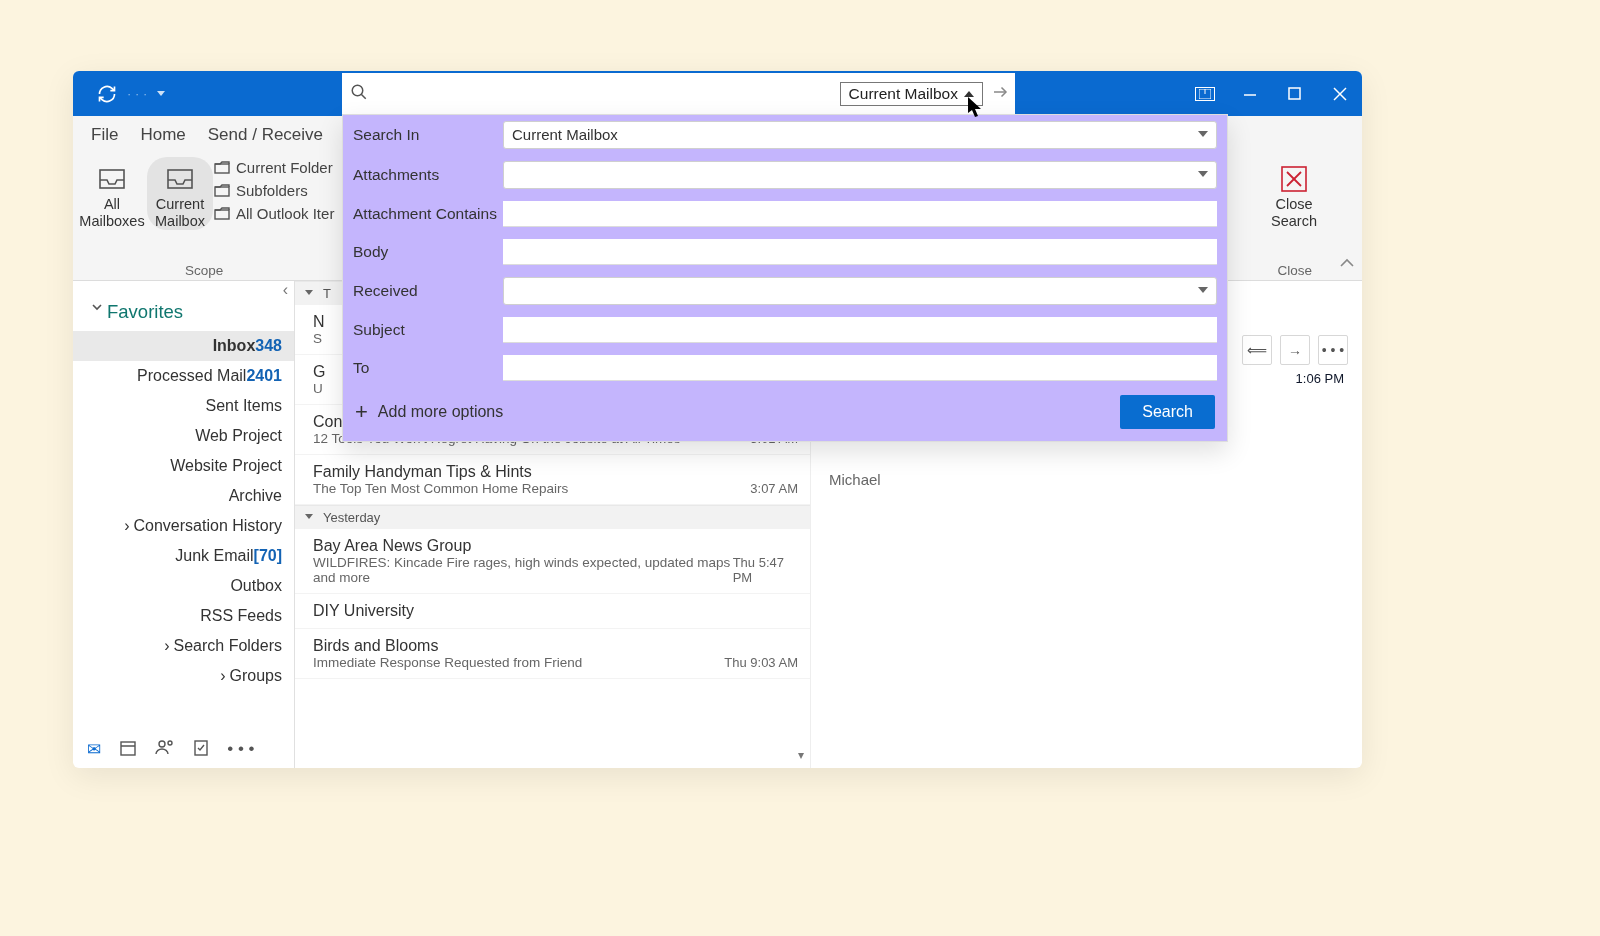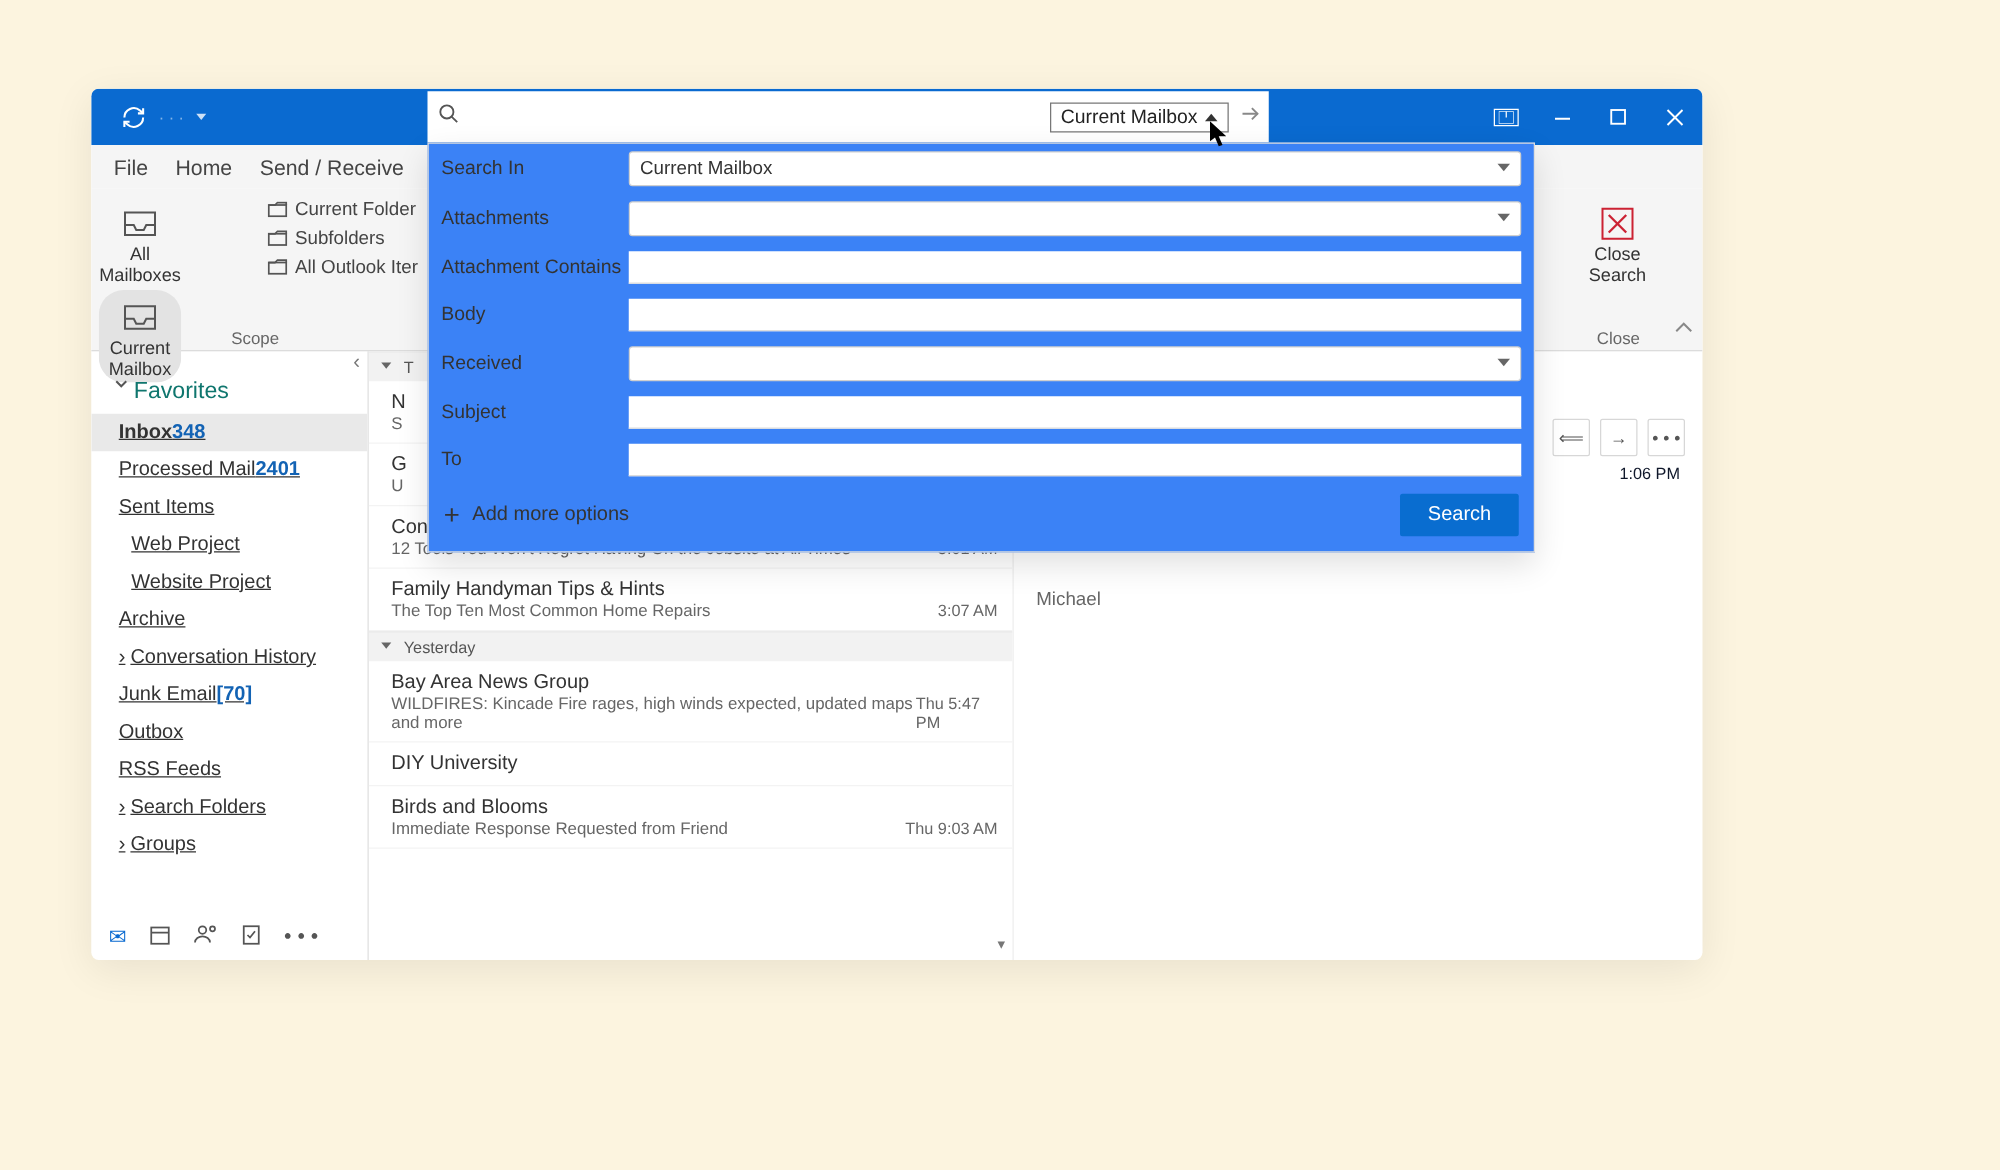--- a/index.html
+++ b/index.html
@@ -13,36 +13,36 @@
   .tr-btn { width:45px; height:45px; display:flex;align-items:center;justify-content:center; color:#fff;}
   .searchbar { position:absolute; left:269px; top:2px; width:673px; height:41px; background:#fff; display:flex; align-items:center; padding:0 6px 0 8px; }
   .searchbar .mag { margin-right:6px;}
   .searchbar input.stxt { border:none; flex:1; font-size:16px; outline:none;}
   .scope-pill { border:1px solid #777; padding:2px 8px; font-size:15.5px; color:#222; display:flex; align-items:center; gap:6px; }
   .scope-pill .chev { width:0;height:0;border-left:5px solid transparent;border-right:5px solid transparent;border-bottom:6px solid #333; }
   .go-arrow { margin-left:8px; color:#888; }
 
   .menubar { height:35px; display:flex; align-items:center; gap:22px; padding:2px 18px 0 18px; font-size:17px; color:#444; background:#f5f5f5;}
   .ribbon { height:130px; background:#f5f5f5; border-bottom:1px solid #dcdcdc; position:relative;}
-  .rib-group { position:absolute; top:6px; display:flex; gap:2px;flex-direction:column;}
+  .rib-group { position:absolute; top:6px; display:flex; gap:2px;}
   .bigbtn { width:66px; display:flex; flex-direction:column; align-items:center; justify-content:flex-start; font-size:14.5px; color:#333; text-align:center; line-height:1.15; padding-top:4px; border:1px solid transparent;}
   .bigbtn .icon { height:34px; display:flex;align-items:center;justify-content:center;}
   .bigbtn.active { background:#e3e3e3;border-radius:20px; }
   .smallbtns { position:absolute; left:141px; top:8px; display:flex; flex-direction:column; gap:6px; font-size:15px; color:#444;}
   .smallbtns div{display:flex;align-items:center;gap:6px;}
   .group-label{ position:absolute; bottom:2px; font-size:13.5px; color:#666;}
   .rib-close { position:absolute; right:38px; top:6px; display:flex; gap:6px;}
   .close-x svg rect{fill:none;}
   .rib-collapse{position:absolute;right:8px;bottom:8px;color:#888;}
 
   .body { position:absolute; top:210px; left:0; right:0; bottom:0; display:flex; }
   .nav { width:222px; border-right:1px solid #e0e0e0; position:relative; overflow:hidden;}
   .nav .collapse-l { position:absolute; right:6px; top:0; color:#777; font-size:16px;}
   .fav-head { font-size:18.5px; color:#0f766e; padding:20px 0 8px 18px; display:flex; gap:4px;}
-  .nav-item { display:flex; align-items:center; justify-content:flex-start; padding:6px 12px 6px 22px; font-size:16px; color:#333;text-decoration:underline;}
+  .nav-item { display:flex; align-items:center; justify-content:flex-end; padding:6px 12px 6px 22px; font-size:16px; color:#333;}
   .nav-item .cnt { color:#1363b4; font-weight:600;}
   .nav-item.sub { padding-left:32px;}
   .nav-item.strong{ font-weight:700;}
   .nav-item.sel { background:#e9e9e9; }
   .nav-item .lbl{display:flex;align-items:center;gap:4px;}
   .nav-bottom { position:absolute; bottom:6px; left:0; display:flex; gap:18px; padding-left:14px;}
   .nav-bottom span{color:#555;font-size:17px;}
 
   .list { flex:1; border-right:1px solid #eee; max-width:560px; overflow:hidden; position:relative;}
   .grp-head{ background:#f2f2f2; padding:4px 8px 4px 28px; font-size:13px; color:#555; position:relative; border-top:1px solid #e8e8e8;}
@@ -54,21 +54,21 @@
   .msg .time{ font-size:13px; color:#666;}
   .scrollbar-dn{position:absolute;right:6px;bottom:6px;color:#777;font-size:12px;}
 
   .reading { flex:1; padding:12px 18px; position:relative;}
   .reading .name{ color:#666; font-size:15px; }
   .read-tools{ position:absolute; right:14px; top:54px; display:flex; gap:8px; align-items:center;}
   .read-tools .btn{ border:1px solid #d7d7d7; width:30px; height:30px; display:flex;align-items:center;justify-content:center; font-size:14px; color:#555; border-radius:2px;}
   .read-time{ position:absolute; right:18px; top:90px; font-size:13px; color:#0f172a;}
 
   
-  .adv { position:absolute; left:269px; top:43px; width:886px; background:#3b82f6; border:1px solid #ddd; box-shadow:0 10px 24px rgba(0,0,0,.12);}
+  .adv { position:absolute; left:269px; top:43px; width:886px; background:#c4b5fd; border:1px solid #ddd; box-shadow:0 10px 24px rgba(0,0,0,.12);}
   .adv-row { display:flex; align-items:center; padding:6px 10px; }
   .adv-row label{ width:150px; font-size:15.5px; color:#333; }
   .adv-row .field { flex:1; border:1px solid #cfcfcf; height:28px; border-radius:3px; position:relative; background:#fff;}
   .adv-row .field.line { border:none; border-bottom:1px solid #dcdcdc; border-radius:0; height:26px;}
   .adv-row .field .val{ padding:4px 8px; font-size:15px; color:#333;}
   .adv-row .field .dd{position:absolute;right:8px;top:9px;width:0;height:0;border-left:5px solid transparent;border-right:5px solid transparent;border-top:6px solid #666;}
   .adv-foot{ display:flex; justify-content:space-between; align-items:center; padding:8px 12px 12px 12px;}
   .add-more{ display:flex; align-items:center; gap:10px; font-size:16px; color:#333;}
   .search-btn{ background:#096dd0; color:#fff; border:none; padding:8px 22px; font-size:16px; border-radius:2px;}
 

